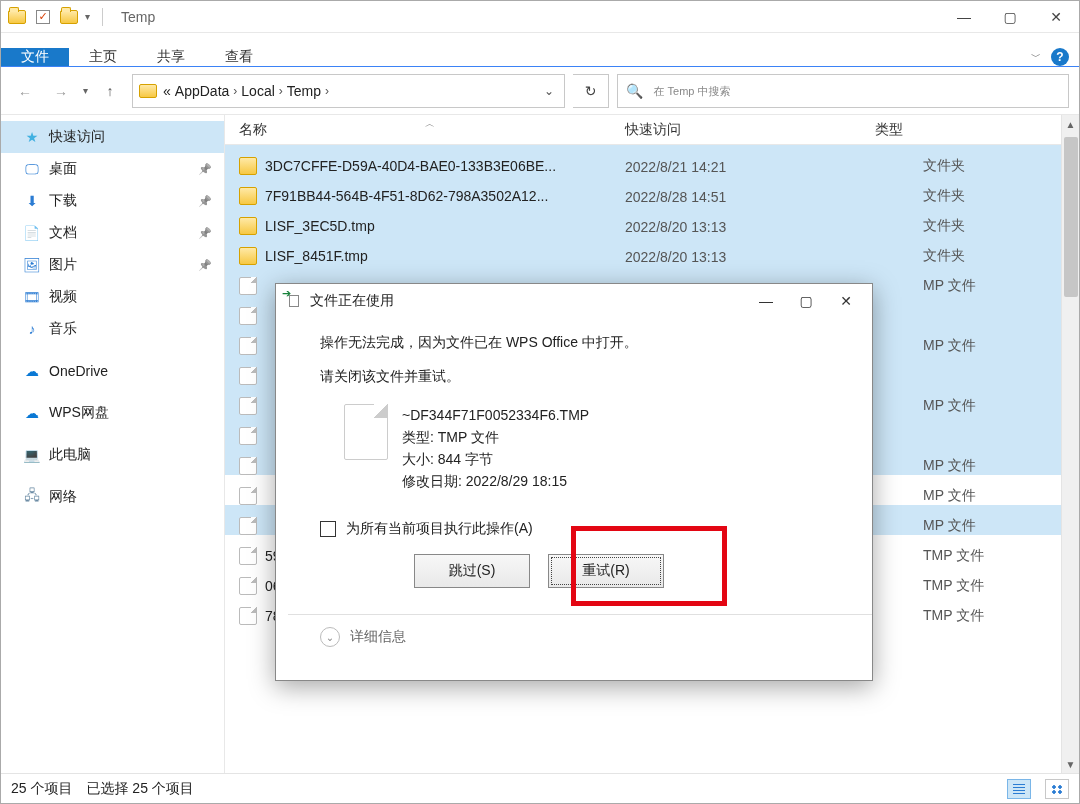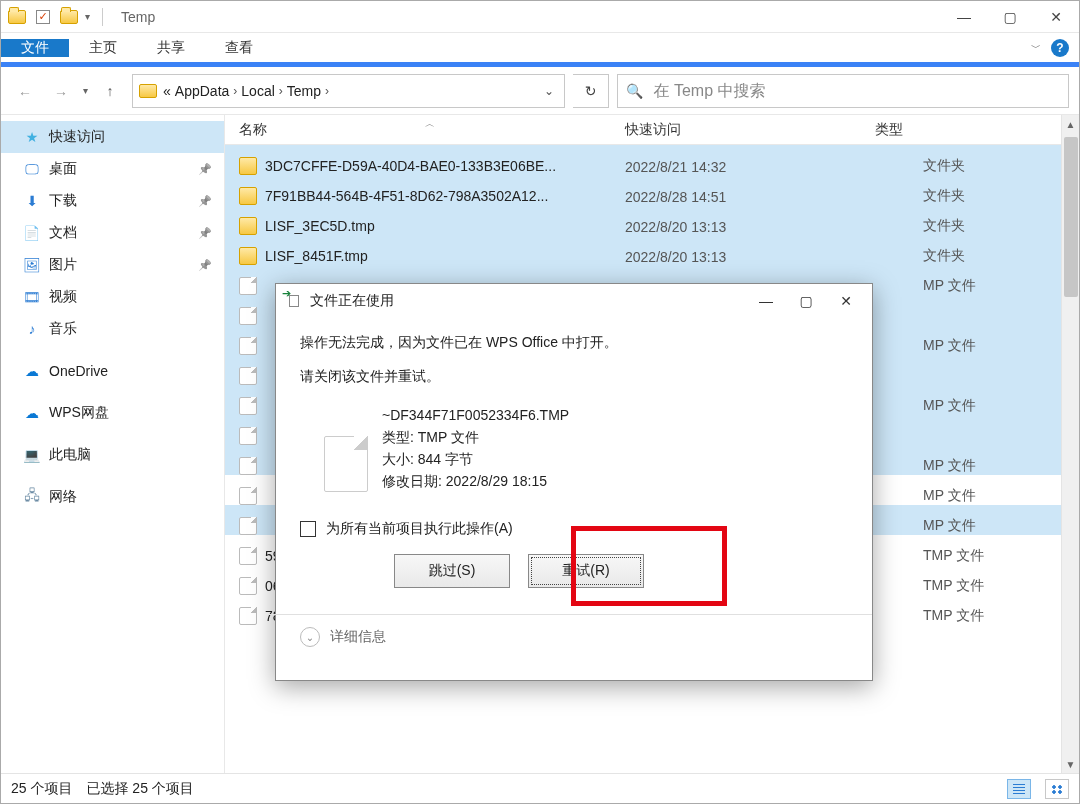--- a/index.html
+++ b/index.html
@@ -12,40 +12,40 @@
   .tb-icon { width:20px; height:20px; display:flex; align-items:center; justify-content:center; }
   .tb-folder-icon { width:18px; height:14px; background:linear-gradient(#ffe9a6,#f7c843); border:1px solid #d6a100; border-radius:2px; position:relative; }
   .tb-folder-icon::before { content:""; position:absolute; top:-4px; left:0; width:8px; height:4px; background:#ffe9a6; border:1px solid #d6a100; border-bottom:none; border-radius:2px 2px 0 0; }
   .tb-check { width:14px; height:14px; border:1px solid #888; display:flex; align-items:center; justify-content:center; color:#d63b00; font-size:11px; }
   .tb-sep { width:1px; height:18px; background:#ccc; margin:0 6px; }
   .tb-title { padding-left:6px; color:#666; font-size:14px; }
   .tb-ctrls { margin-left:auto; display:flex; }
   .tb-btn { width:46px; height:32px; display:flex; align-items:center; justify-content:center; color:#444; }
 
   
-  .ribbon { height:34px; display:flex; align-items:center; border-bottom:5px solid #3b82f6; }
+  .ribbon { height:34px; display:flex; align-items:flex-end; border-bottom:1px solid #3b82f6; }
   .ribbon-tab { padding:0 20px; display:flex; align-items:center; color:#333; }
   .ribbon-tab.file { background:#1979ca; color:#fff; }
   .ribbon-expand { margin-left:auto; display:flex; align-items:center; gap:10px; padding-right:10px; }
   .caret-down { font-size:10px; color:#666; }
   .help-icon { width:18px; height:18px; border-radius:50%; background:#1979ca; color:#fff; display:flex; align-items:center; justify-content:center; font-size:12px; font-weight:bold; }
 
   
   .addrrow { height:48px; display:flex; align-items:center; gap:8px; padding:6px 10px; border-bottom:1px solid #e8e8e8; }
   .nav-btn { width:28px; height:28px; display:flex; align-items:center; justify-content:center; color:#999; border-radius:3px; }
   .nav-up { color:#555; }
   .addrbar { flex:0 0 433px; height:34px; border:1px solid #c8c8c8; display:flex; align-items:center; padding:0 6px; gap:6px; }
   .addr-icon { width:18px; height:14px; background:linear-gradient(#ffe9a6,#f7c843); border:1px solid #d6a100; border-radius:2px; position:relative; }
   .addr-crumbs { display:flex; align-items:center; gap:4px; flex:1; overflow:hidden; }
   .crumb, .crumb-sep { color:#222; white-space:nowrap; }
   .crumb-sep { color:#555; font-size:12px; }
   .addr-dd { color:#555; font-size:12px; margin-left:auto; padding:0 4px; }
   .refresh-btn { width:36px; height:34px; border:1px solid #c8c8c8; border-left:none; display:flex; align-items:center; justify-content:center; color:#444; }
   .searchbox { flex:1; height:34px; border:1px solid #c8c8c8; display:flex; align-items:center; padding:0 8px; gap:8px; color:#888; }
-  .searchbox input { border:none; outline:none; flex:1; font-size:16px; color:#222; background:transparent; }
+  .searchbox input { border:none; outline:none; flex:1; font-size:11px; color:#222; background:transparent; }
   .searchbox input::placeholder { color:#888; }
   .search-icon { color:#888; }
 
   
   .body { position:absolute; top:114px; bottom:30px; left:0; right:0; display:flex; }
   .sidebar { width:224px; border-right:1px solid #e8e8e8; overflow-y:auto; padding:6px 0; }
   .side-item { display:flex; align-items:center; gap:8px; height:32px; padding-left:22px; }
   .side-item.pinned::after { content:"📌"; font-size:11px; color:#888; margin-left:auto; margin-right:12px; filter:grayscale(1) opacity(0.7); }
   .side-item.sel { background:#cde6f7; }
   .side-icon { width:18px; height:18px; display:flex; align-items:center; justify-content:center; }
@@ -91,23 +91,23 @@
 
   
   .dialog { position:absolute; left:274px; top:282px; width:598px; height:398px; background:#fff; border:1px solid #888; box-shadow:0 6px 24px rgba(0,0,0,0.35); display:flex; flex-direction:column; }
   .dlg-titlebar { height:34px; display:flex; align-items:center; padding:0 6px 0 10px; }
   .dlg-title-icon { width:16px; height:14px; margin-right:8px; display:flex; align-items:center; justify-content:center; color:#17823b; }
   .dlg-title-icon .pg { width:10px; height:12px; border:1px solid #888; background:#fff; position:relative; }
   .dlg-title-icon .arr { position:absolute; left:6px; top:3px; color:#17823b; font-size:11px; }
   .dlg-title { font-size:14px; }
   .dlg-ctrls { margin-left:auto; display:flex; }
   .dlg-btn { width:40px; height:28px; display:flex; align-items:center; justify-content:center; color:#333; }
-  .dlg-body { flex:1; padding:8px 28px 0 24px; display:flex; flex-direction:column; }
+  .dlg-body { flex:1; padding:8px 28px 0 44px; display:flex; flex-direction:column; }
   .dlg-text { margin:8px 0; }
-  .dlg-file { display:flex; gap:14px; margin-top:10px;align-items:flex-end; }
+  .dlg-file { display:flex; gap:14px; margin-top:10px; }
   .dlg-file-icon { width:44px; height:56px; background:#fff; border:1px solid #ccc; border-radius:2px; position:relative; margin-left:24px; }
   .dlg-file-icon::after { content:""; position:absolute; right:-1px; top:-1px; width:14px; height:14px; background:linear-gradient(135deg,#fff 49%,#ccc 50%); }
   .dlg-file-info div { line-height:22px; }
   .dlg-check-row { margin-top:28px; display:flex; align-items:center; gap:10px; }
   .chk { width:16px; height:16px; border:1px solid #333; }
   .dlg-buttons { display:flex; gap:18px; margin-top:16px; margin-left:94px; }
   .btn { min-width:116px; height:34px; border:1px solid #888; background:linear-gradient(#f7f7f7,#e9e9e9); display:flex; align-items:center; justify-content:center; }
   .btn.focus { outline:1px dotted #444; outline-offset:-4px; }
   .skip-highlight { position:absolute; border:5px solid #e30613; pointer-events:none; }
   .dlg-sep { height:1px; background:#e0e0e0; margin:26px -28px 0 -32px; }
@@ -236,21 +236,21 @@
         <div class="ch1">名称</div>
         <div class="ch2">快速访问</div>
         <div class="ch3">类型</div>
       </div>
       <div class="filelist" id="filelist">
           <div class="row sel">
             <div class="c1">
               <span class="ficon folder"></span>
               <span class="fname">3DC7CFFE-D59A-40D4-BAE0-133B3E06BE...</span>
             </div>
-            <div class="c2">2022/8/21 14:32</div>
+            <div class="c2">2022/8/21 14:21</div>
             <div class="c3">文件夹</div>
           </div>
           <div class="row sel">
             <div class="c1">
               <span class="ficon folder"></span>
               <span class="fname">7F91BB44-564B-4F51-8D62-798A3502A12...</span>
             </div>
             <div class="c2">2022/8/28 14:51</div>
             <div class="c3">文件夹</div>
           </div>

